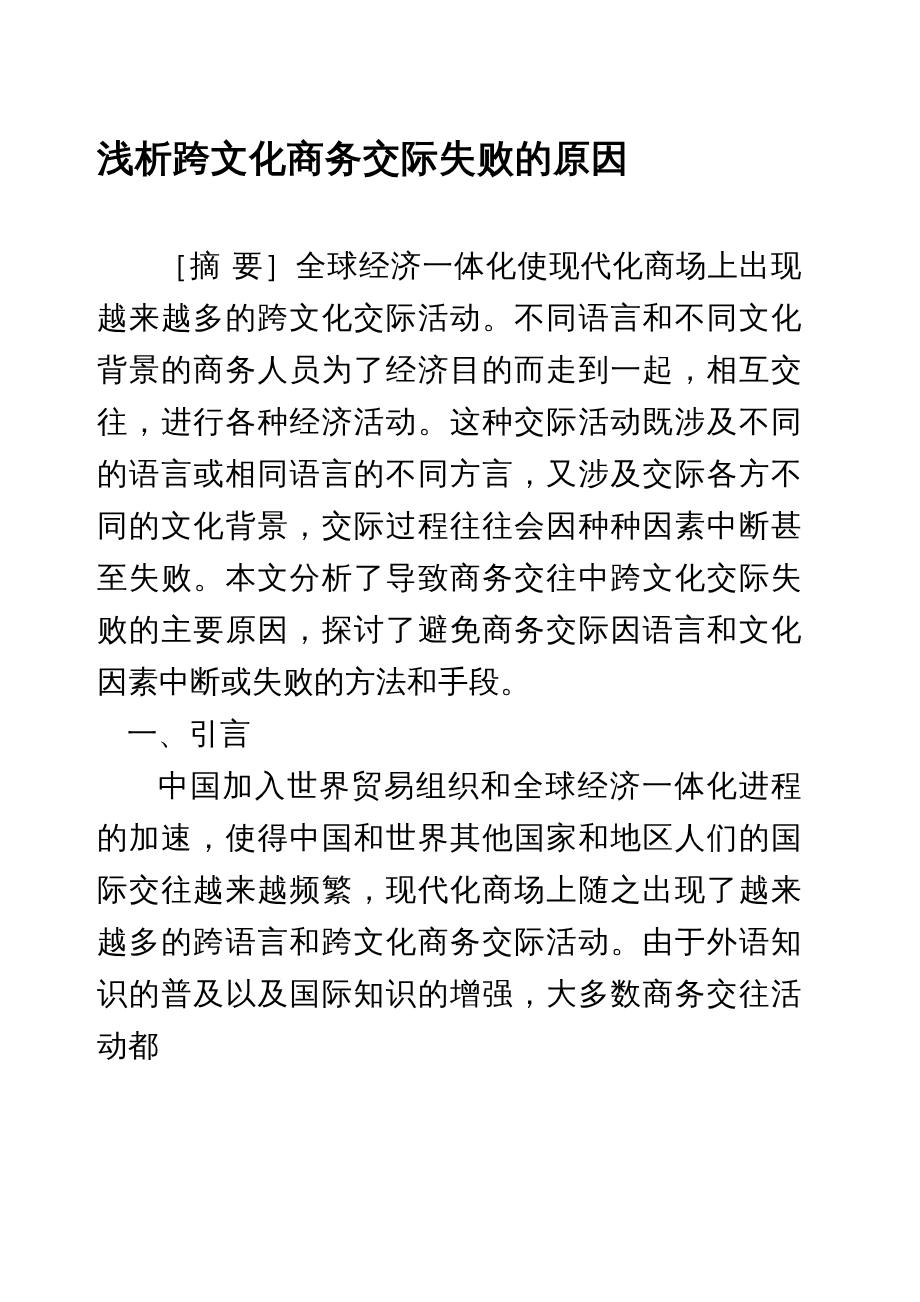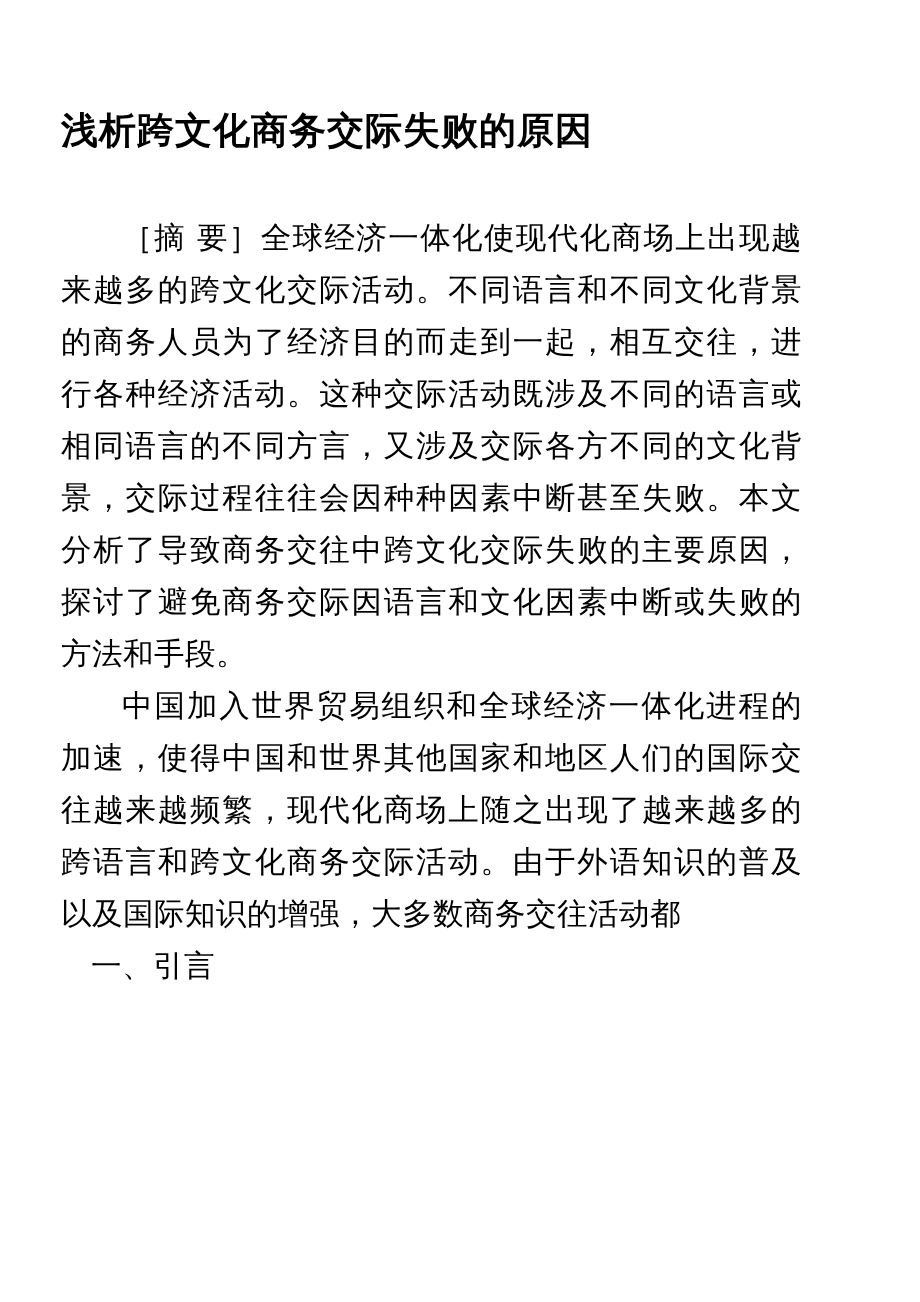--- a/index.html
+++ b/index.html
@@ -33,21 +33,22 @@
     letter-spacing: 2px;
     color: #d9d9d9;
     opacity: 0.85;
     pointer-events: none;
     user-select: none;
     z-index: 0;
   }
   .content {
     position: relative;
     z-index: 1;
-    padding: 0 118px 0 61px;
+    padding: 0 118px 0 97px;
+    margin-top: 28px;
   }
   .doc-title {
     margin: 0;
     padding-top: 108px;
     font-family: "Liberation Sans", sans-serif;
     font-weight: bold;
     font-size: 37px;
     line-height: 1.25;
     letter-spacing: 1px;
     text-align: left;
@@ -80,18 +81,18 @@
 
 <div class="page">
 
 
   <div class="content">
 
     <h1 class="doc-title">浅析跨文化商务交际失败的原因</h1>
 
     <div class="body-block">
       <p class="para indent2">［摘 要］全球经济一体化使现代化商场上出现越来越多的跨文化交际活动。不同语言和不同文化背景的商务人员为了经济目的而走到一起，相互交往，进行各种经济活动。这种交际活动既涉及不同的语言或相同语言的不同方言，又涉及交际各方不同的文化背景，交际过程往往会因种种因素中断甚至失败。本文分析了导致商务交往中跨文化交际失败的主要原因，探讨了避免商务交际因语言和文化因素中断或失败的方法和手段。</p>
+      <p class="para indent1 tight">一、引言</p>
       <p class="para indent2 tight">中国加入世界贸易组织和全球经济一体化进程的加速，使得中国和世界其他国家和地区人们的国际交往越来越频繁，现代化商场上随之出现了越来越多的跨语言和跨文化商务交际活动。由于外语知识的普及以及国际知识的增强，大多数商务交往活动都</p>
-      <p class="para indent1 tight">一、引言</p>
     </div>
 
   </div>
 </div>
 
 </body></html>

